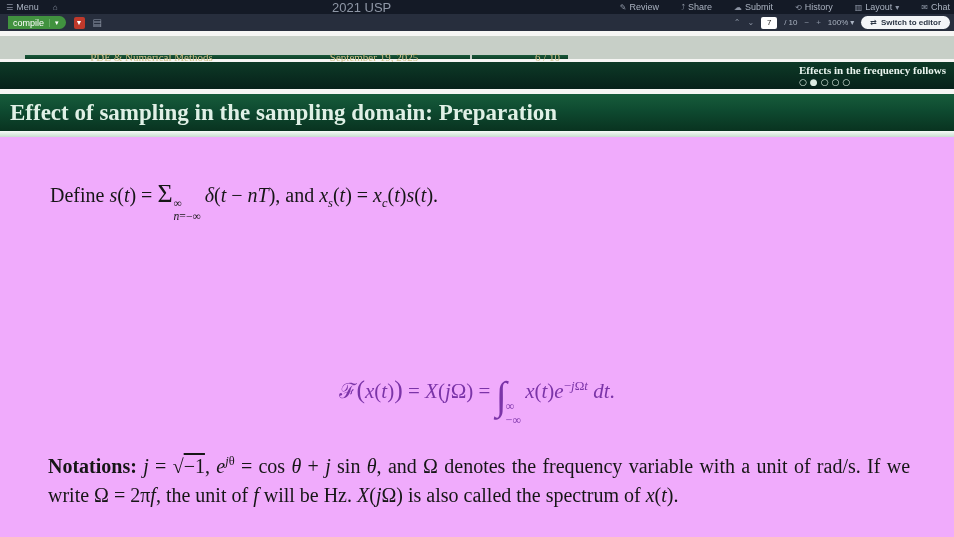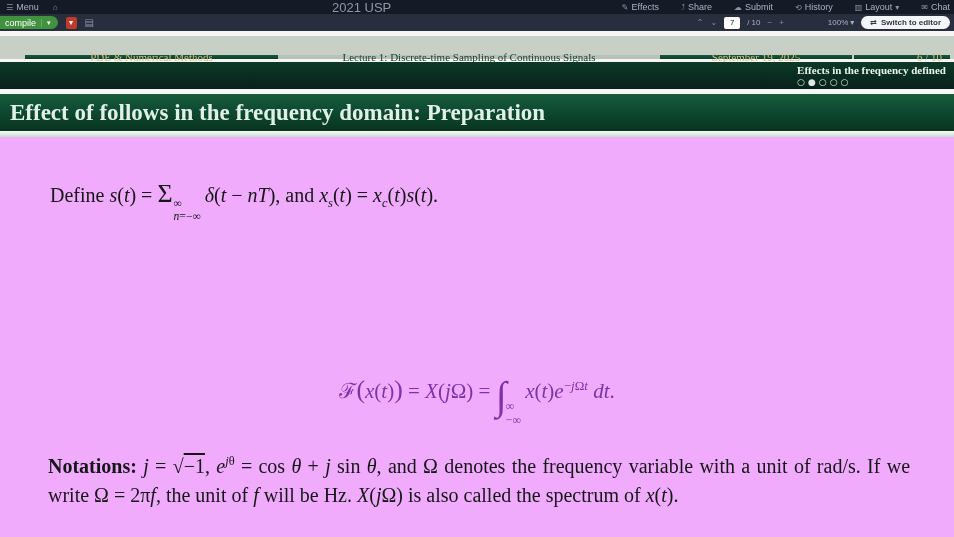--- a/index.html
+++ b/index.html
@@ -13,32 +13,32 @@
              display:flex; align-items:center; color:#9aa3b2; font-size:9px; }
   .menubar .left { display:flex; align-items:center; gap:14px; padding-left:6px; color:#cfd5de; }
   .menubar .proj { position:absolute; left:332px; top:0; color:#8f97a6; font-size:13px; }
   .menubar .right { position:absolute; right:4px; top:0; height:14px; display:flex; align-items:center; gap:22px; }
   .mb-item { display:flex; align-items:center; gap:3px; color:#aab2c0; cursor:pointer; white-space:nowrap; }
   .mb-item .ic { font-size:8px; color:#8b93a2; }
 
   
   .pdfbar { position:absolute; top:14px; left:0; width:954px; height:17px; background:#272e3d;
             display:flex; align-items:center; color:#aab3c1; font-size:8px; }
-  .compile-btn { height:13px; margin-left:0; background:#41923f; color:#fff; border:none;
+  .compile-btn { height:13px; margin-left:8px; background:#41923f; color:#fff; border:none;
                  border-radius:0 7px 7px 0; display:flex; align-items:center; gap:5px;
                  padding:0 7px 0 5px; font-size:9px; cursor:pointer; }
   .compile-btn .caret { font-size:7px; border-left:1px solid #66ad65; padding-left:5px; }
   .pdf-dl { width:11px; height:12px; margin-left:8px; background:#c0392b; border-radius:2px;
             display:flex; align-items:center; justify-content:center; color:#fff; font-size:7px; cursor:pointer; }
   .logs-ic { margin-left:8px; color:#8e96a5; font-size:10px; cursor:pointer; }
   .pdfbar .rightgrp { position:absolute; right:4px; display:flex; align-items:center; gap:7px; }
   .navarrow { color:#8a93a2; font-size:8px; cursor:pointer; }
   .pagebox { width:16px; height:12px; background:#fff; border-radius:2px; color:#222;
              display:flex; align-items:center; justify-content:center; font-size:8px; cursor:text; }
-  .zoomer { display:flex; gap:2px; cursor:pointer;margin-left:37px; }
+  .zoomer { display:flex; gap:2px; cursor:pointer; }
   .switch-pill { height:13px; background:#f3f5f7; border-radius:8px; color:#2c3645;
                  display:flex; align-items:center; gap:4px; padding:0 9px; font-size:8px;
                  font-weight:bold; cursor:pointer; }
 
   
   .page { position:absolute; top:31px; left:0; width:954px; height:506px; background:#f6f6f4;
           font-family:"Liberation Serif","DejaVu Serif",serif; }
 
   
   .hrow1 { position:absolute; top:5px; left:0; width:954px; height:23px; background:#c7cfc7;
@@ -98,21 +98,21 @@
         <span>Menu</span>
       </span>
       <span class="mb-item">
         <span class="ic">⌂</span>
       </span>
     </div>
     <span class="proj">2021 USP</span>
     <div class="right">
       <span class="mb-item">
         <span class="ic">✎</span>
-        <span>Effects</span>
+        <span>Review</span>
       </span>
       <span class="mb-item">
         <span class="ic">⤴</span>
         <span>Share</span>
       </span>
       <span class="mb-item">
         <span class="ic">☁</span>
         <span>Submit</span>
       </span>
       <span class="mb-item">
@@ -157,42 +157,39 @@
     </div>
   </div>
 
   <div class="page">
 
     <div class="hrow1">
       <div class="sp" style="width:25px"></div>
       <div class="hbox dark" style="width:253px">
         <span>PDE &amp; Numerical Methods</span>
       </div>
-      <div class="hbox light" style="flex:1">
-        <span>Lecture 1: Discrete-time Sampling of Continuous Signals</span>
-      </div>
       <div class="hbox dark" style="width:192px">
         <span>September 19, 2025</span>
       </div>
       <div class="sp" style="width:2px"></div>
       <div class="hbox dark" style="width:96px;justify-content:flex-end;padding-right:8px">
         <span>6 / 10</span>
       </div>
       <div class="sp" style="width:4px"></div>
     </div>
 
     <div class="hrow2">
       <div class="sec-right">
-        <div>Effects in the frequency defined</div>
+        <div>Effects in the frequency follows</div>
         <div class="dots">○●○○○</div>
       </div>
     </div>
 
     <div class="frametitle">
-      <span>Effect of follows in the frequency domain: Preparation</span>
+      <span>Effect of sampling in the sampling domain: Preparation</span>
     </div>
     <div class="title-strip"></div>
 
     <div class="sbody">
       <p class="line-define">Define <i>s</i>(<i>t</i>) = <span class="sum">Σ</span><span class="lims">
             <span>∞</span>
             <span><i>n</i>=−∞</span>
           </span><i>δ</i>(<i>t</i> − <i>nT</i>), and <i>x</i><sub><i>s</i></sub>(<i>t</i>) = <i>x</i><sub><i>c</i></sub>(<i>t</i>)<i>s</i>(<i>t</i>).</p>
       <div class="line-formula">ℱ<span class="bigp">(</span><i>x</i>(<i>t</i>)<span class="bigp">)</span> = <i>X</i>(<i>j</i>Ω) = <span class="int">∫</span><span class="lims intlims">
             <span>∞</span>

